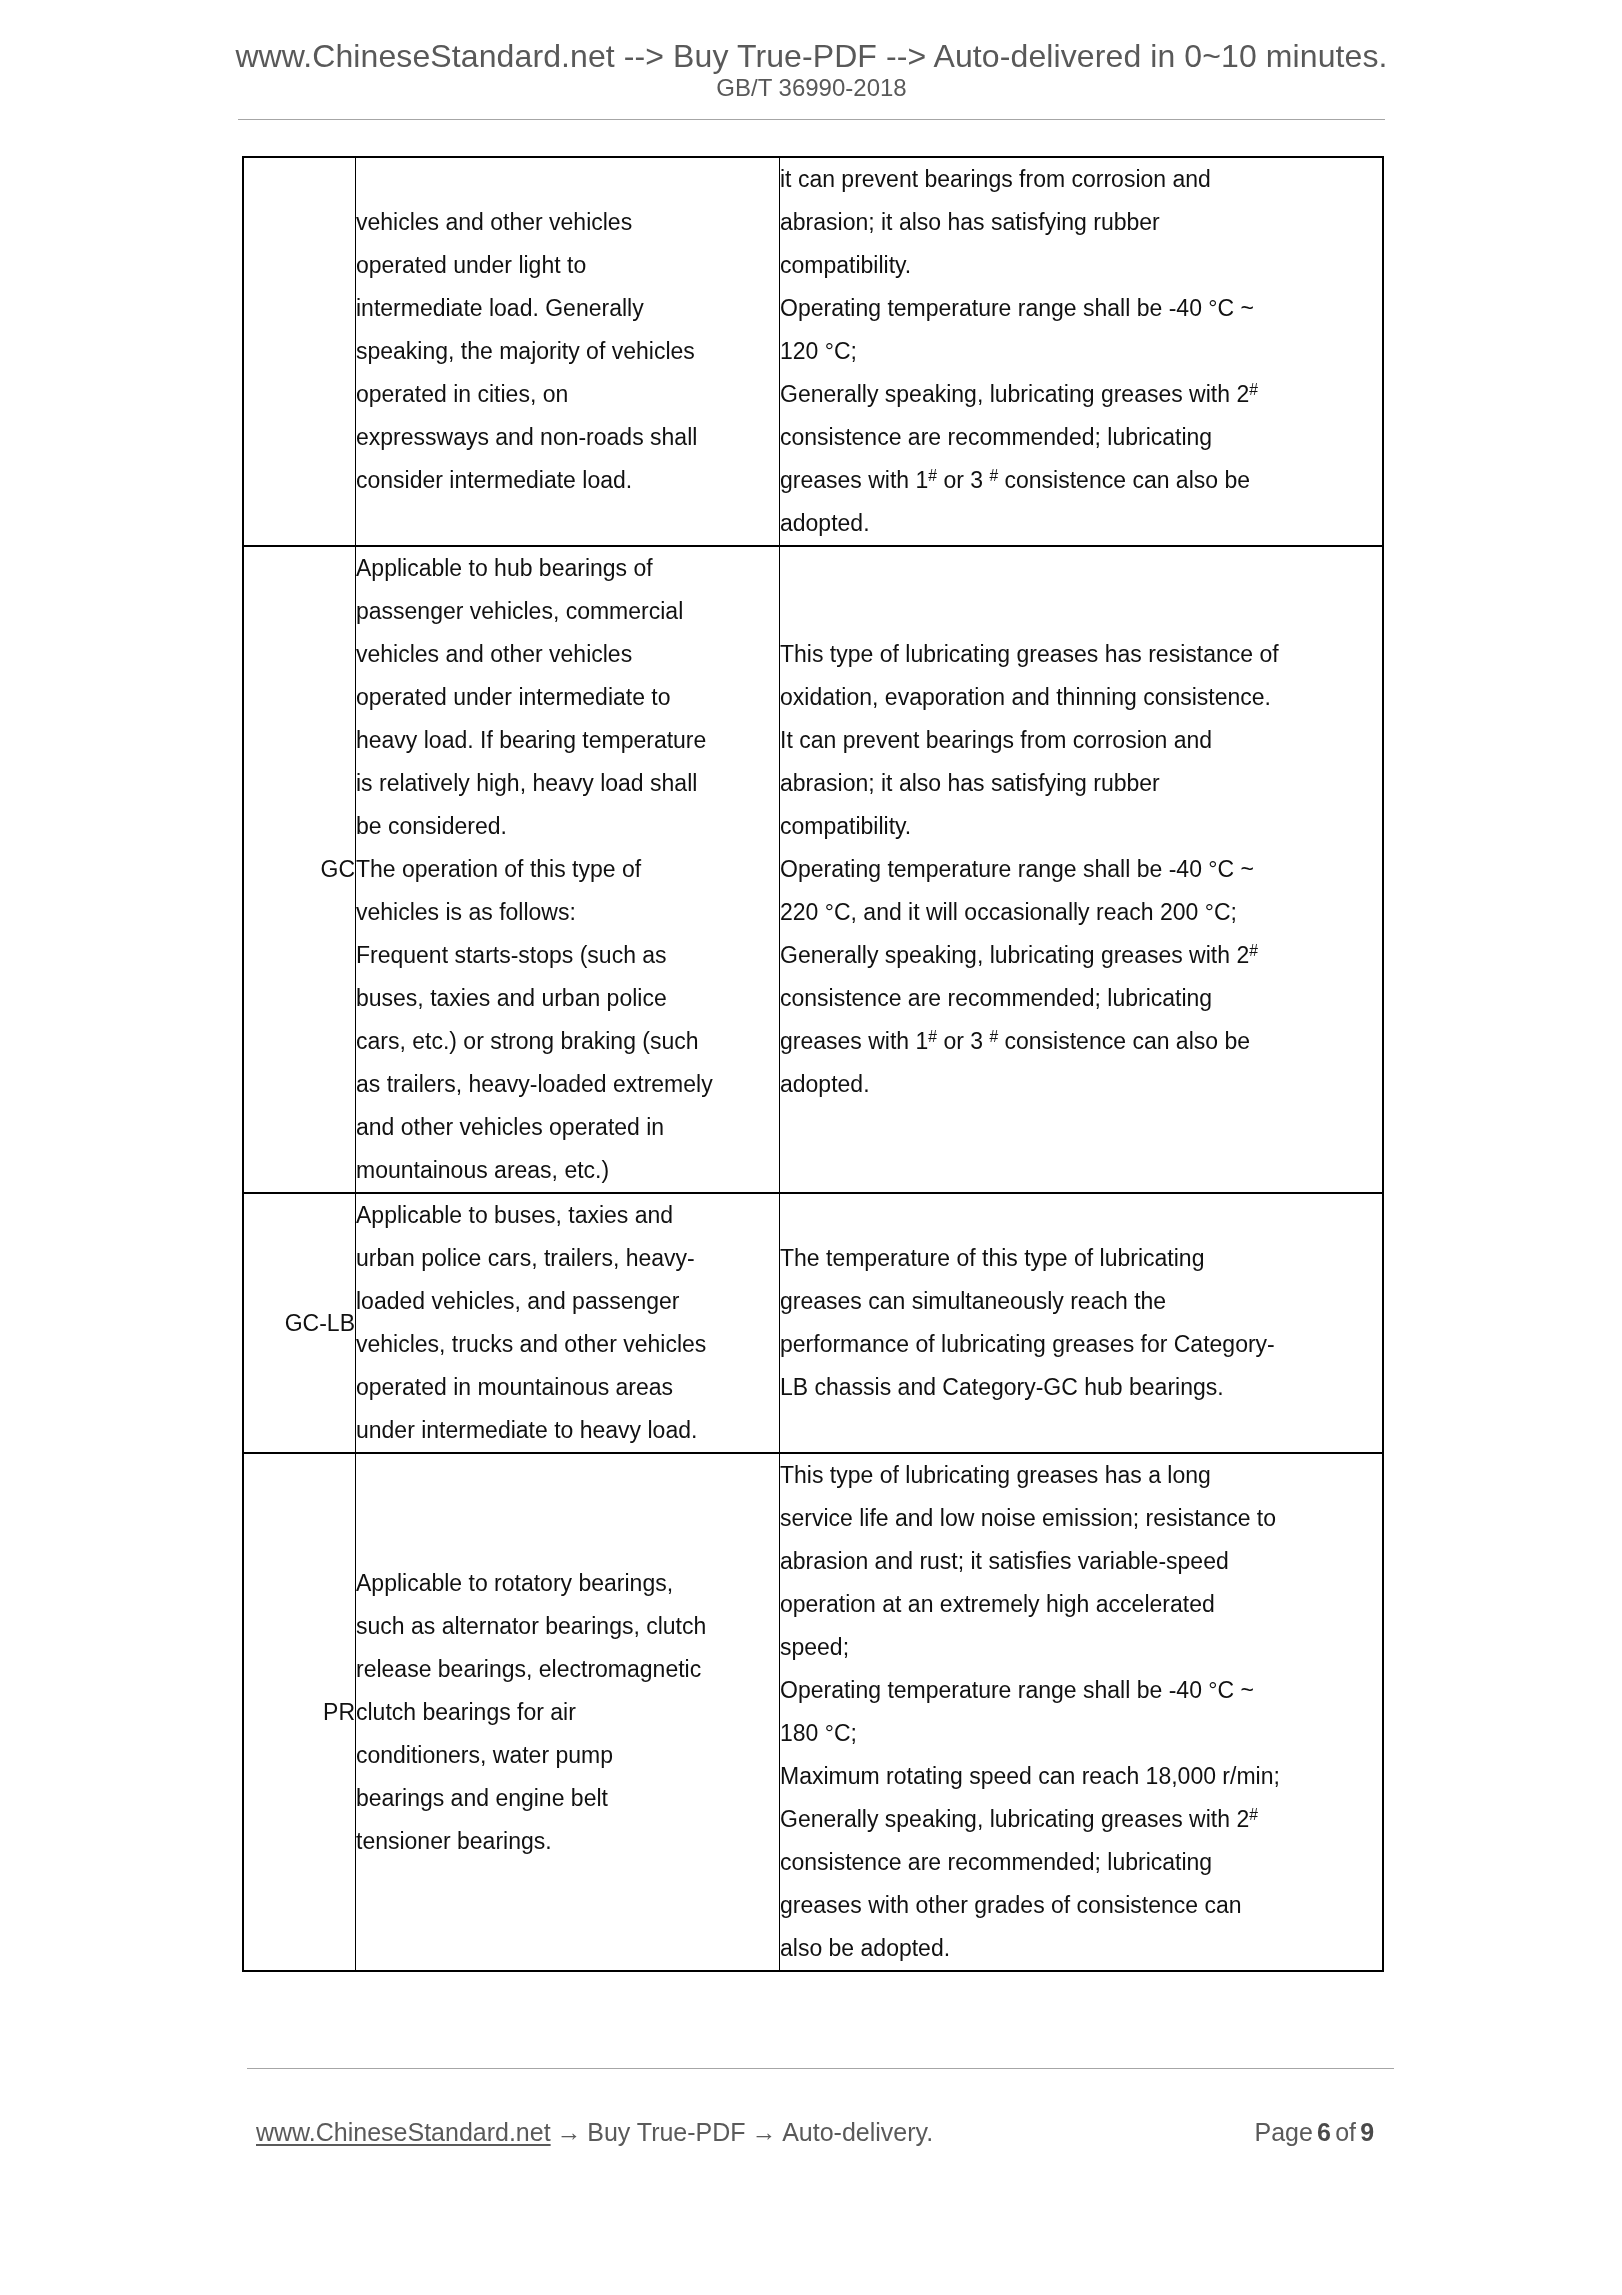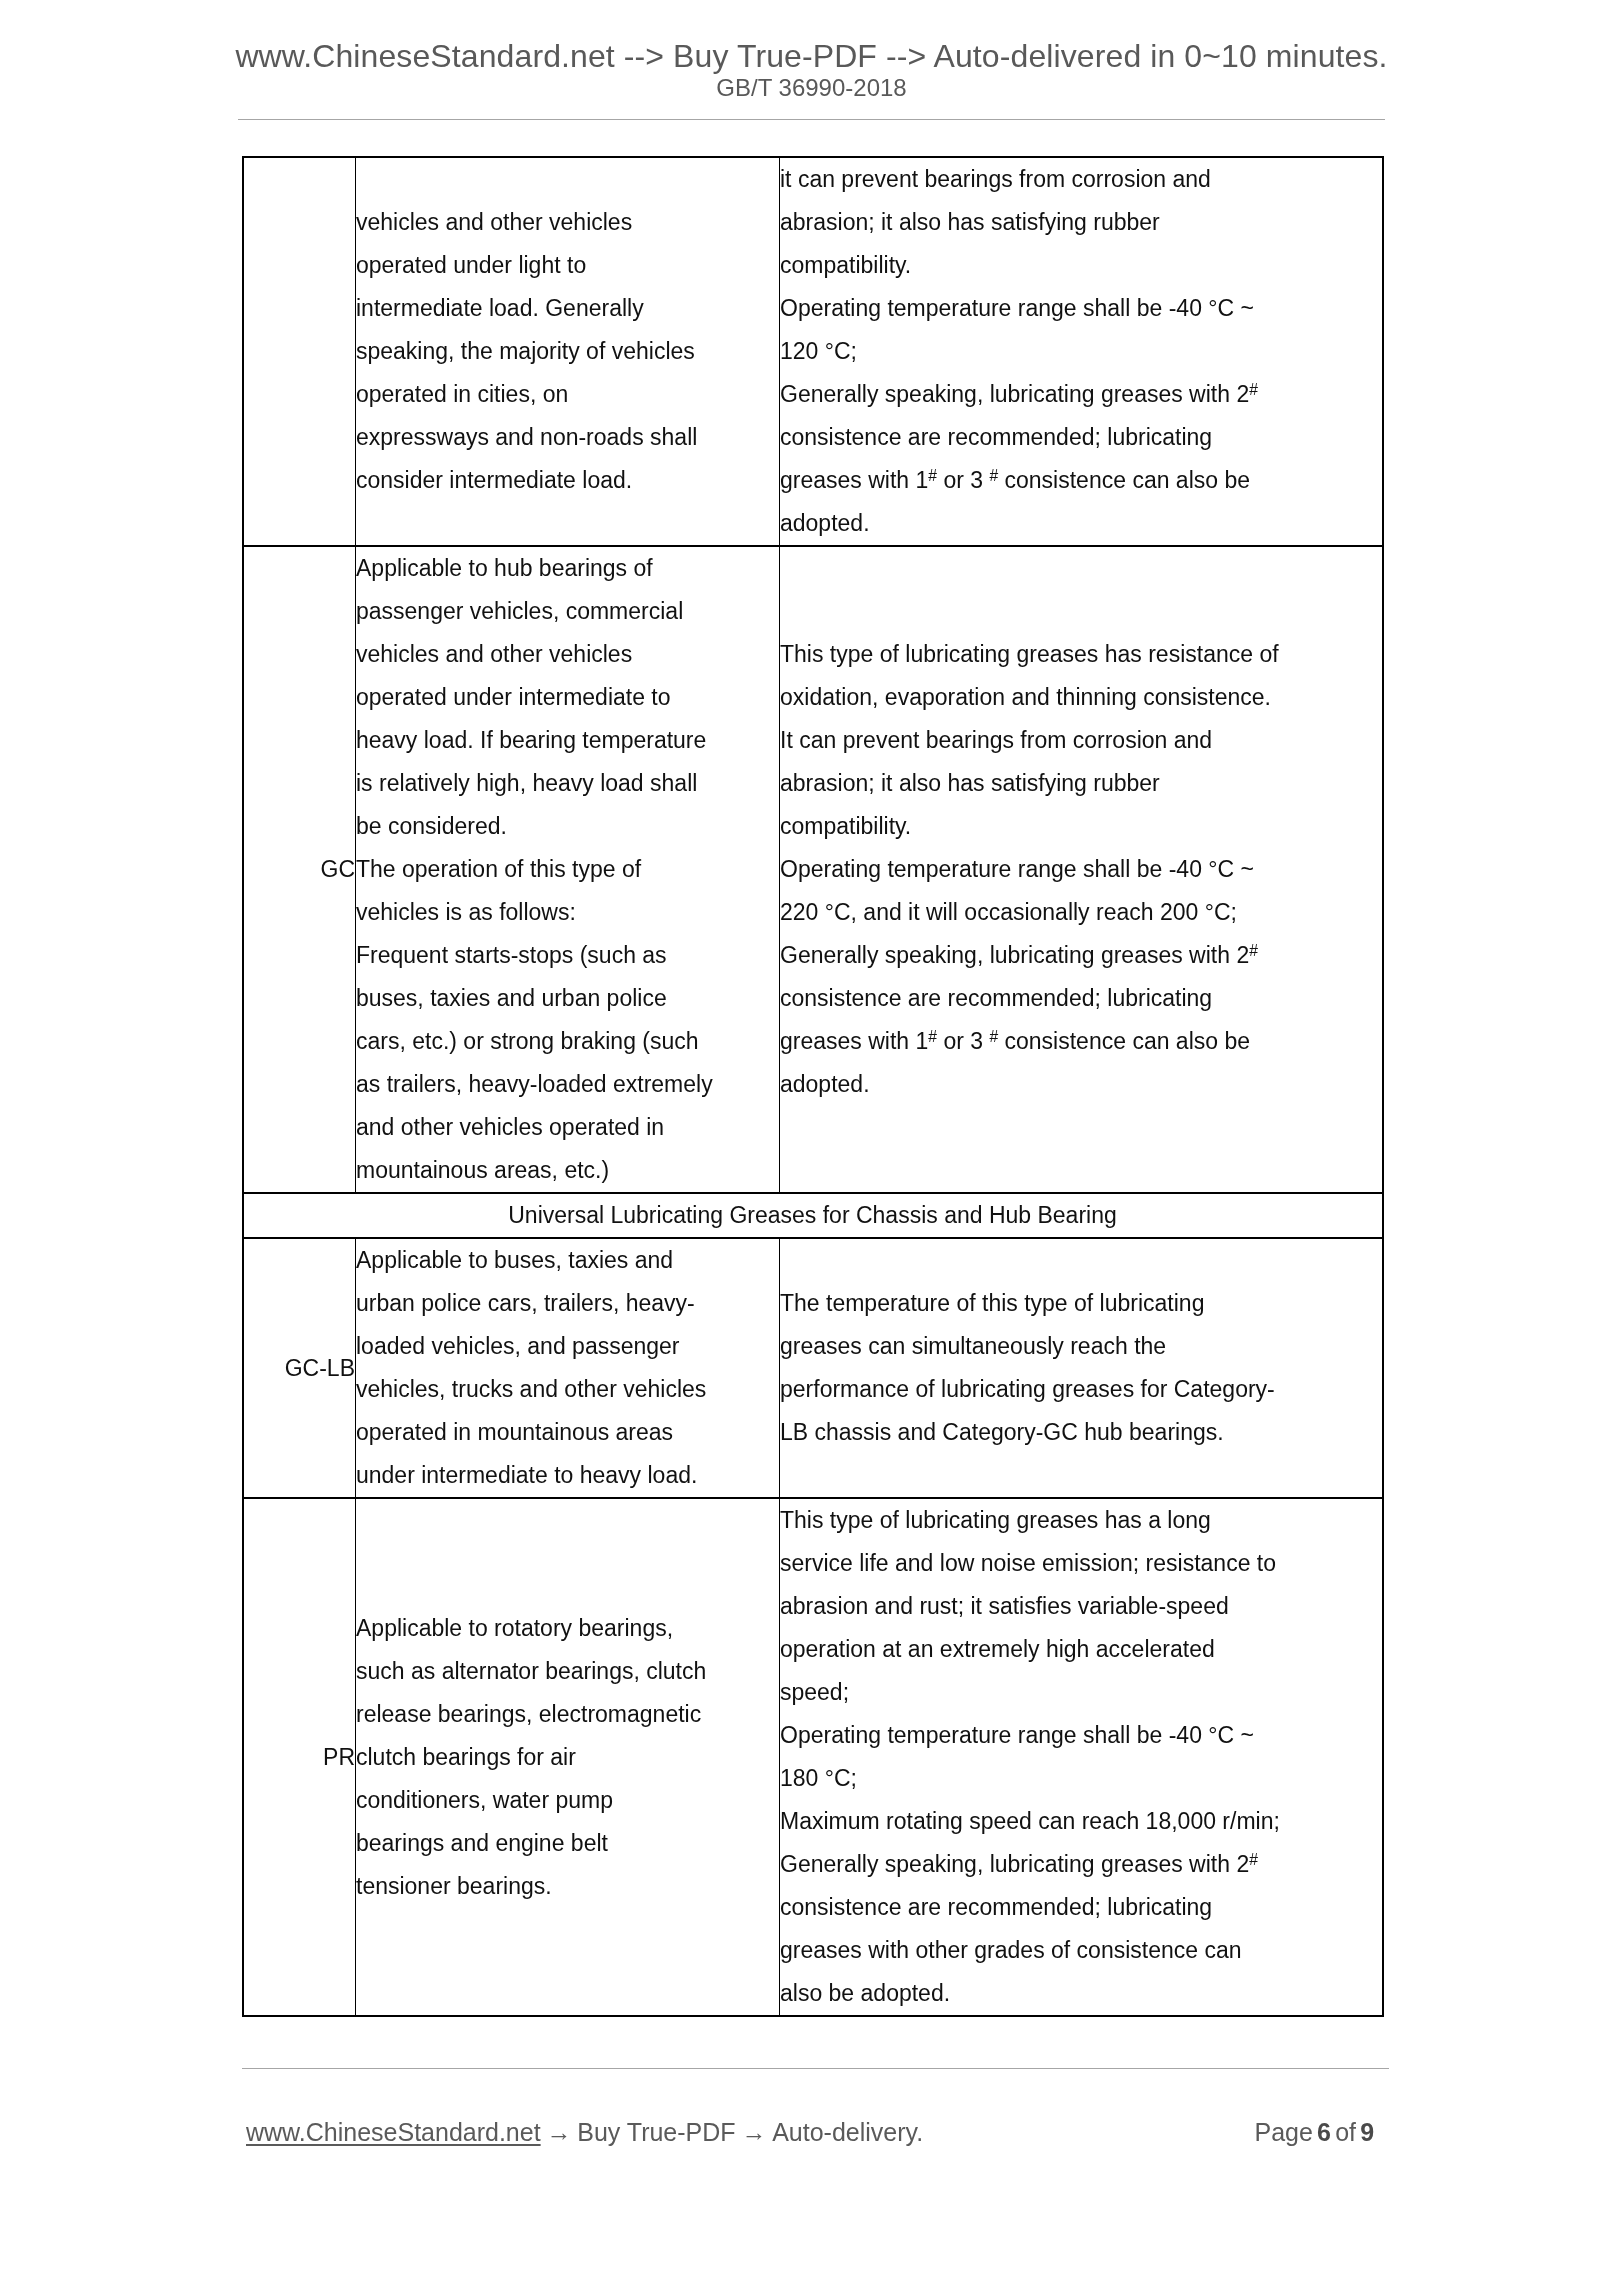--- a/index.html
+++ b/index.html
@@ -88,21 +88,21 @@
 
   sup {
     font-size: 0.68em;
     vertical-align: 0.42em;
     line-height: 0;
   }
 
   
   .page-footer {
     position: absolute;
-    left: 8px;
+    left: 18px;
     right: 0;
     bottom: 0;
     height: 250px;
     text-align: center;
   }
   .footer-rule {
     width: 1147px;
     height: 0;
     border-top: 1.7px solid #a6a6a6;
     margin: 0 auto;
@@ -199,23 +199,20 @@
           <p>compatibility.</p>
           <p>Operating temperature range shall be -40 °C ~</p>
           <p>220 °C, and it will occasionally reach 200 °C;</p>
           <p>Generally speaking, lubricating greases with 2<sup>#</sup></p>
           <p>consistence are recommended; lubricating</p>
           <p>greases with 1<sup>#</sup> or 3 <sup>#</sup> consistence can also be</p>
           <p>adopted.</p>
         </td>
       </tr>
 
-      <tr class="sep-row span-row">
-        <td colspan="3">Universal Lubricating Greases for Chassis and Hub Bearing</td>
-      </tr>
 
       <tr class="sep-row">
         <td class="cat-cell">GC-LB</td>
         <td class="txt pad-v">
           <p>Applicable to buses, taxies and</p>
           <p>urban police cars, trailers, heavy-</p>
           <p>loaded vehicles, and passenger</p>
           <p>vehicles, trucks and other vehicles</p>
           <p>operated in mountainous areas</p>
           <p>under intermediate to heavy load.</p>

